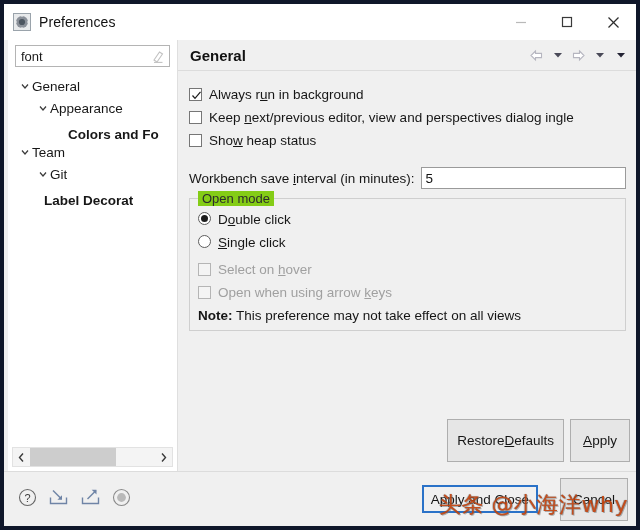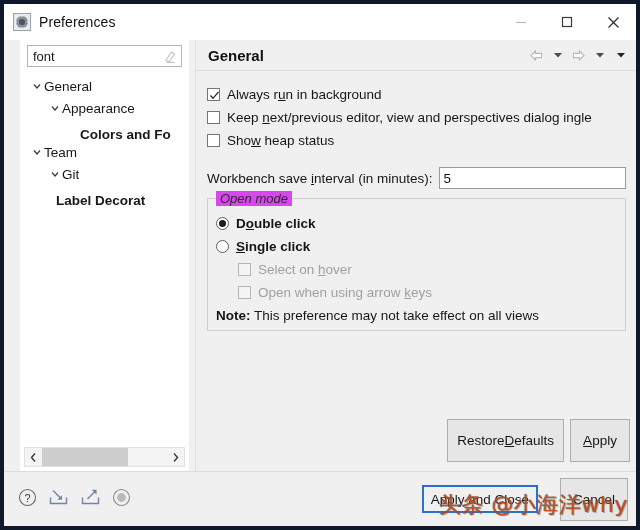--- a/index.html
+++ b/index.html
@@ -60,22 +60,21 @@
     align-items: center;
     justify-content: center;
   }
   .win-btn .gl { display:block; }
 
   
   .body-split {
     flex: 1 1 auto;
     display: flex;
     min-height: 0;
-    padding: 0 0 0 16px;
-    gap: 6px;
+    padding: 0 0 0 4px;
   }
 
   
   .left-pane {
     width: 169px;
     flex: none;
     display: flex;
     flex-direction: column;
     background: #ffffff;
     box-sizing: border-box;
@@ -252,52 +251,50 @@
     border: 1px solid #cfcfcf;
     margin-right: 4px;
     padding: 0 0 7px 0;
     position: relative;
     margin-top: 8px;
   }
   .group-title {
     position: absolute;
     top: -8px;
     left: 8px;
-    background: #d946ef;
+    background: #84cc16;
     padding: 0 4px;
     font-size: 13px;
     color: #2b2b2b;
-    font-style: italic;
   }
   .group-inner { padding: 13px 0 0 8px; }
 
   .radio-row {
     display: flex;
-    align-items: center;
+    align-items: flex-start;
     height: 23px;
-    font-weight: bold;
   }
   .radio {
     width: 13px; height: 13px;
     border: 1px solid #5d5d5d;
     border-radius: 50%;
     background: #ffffff;
     box-sizing: border-box;
     margin-right: 7px;
     flex: none;
     position: relative;
   }
   .radio .dot {
     position: absolute;
     left: 2px; top: 2px;
     width: 7px; height: 7px;
     border-radius: 50%;
     background: #1c1c1c;
   }
-  .sub-indent { margin-left: 22px; }
+  .sub-indent { }
   .note-row {
     margin-top: 4px;
     font-size: 13.5px;
     color: #161616;
   }
   .note-row b { font-weight: bold; }
 
   
   .page-buttons {
     flex: none;

